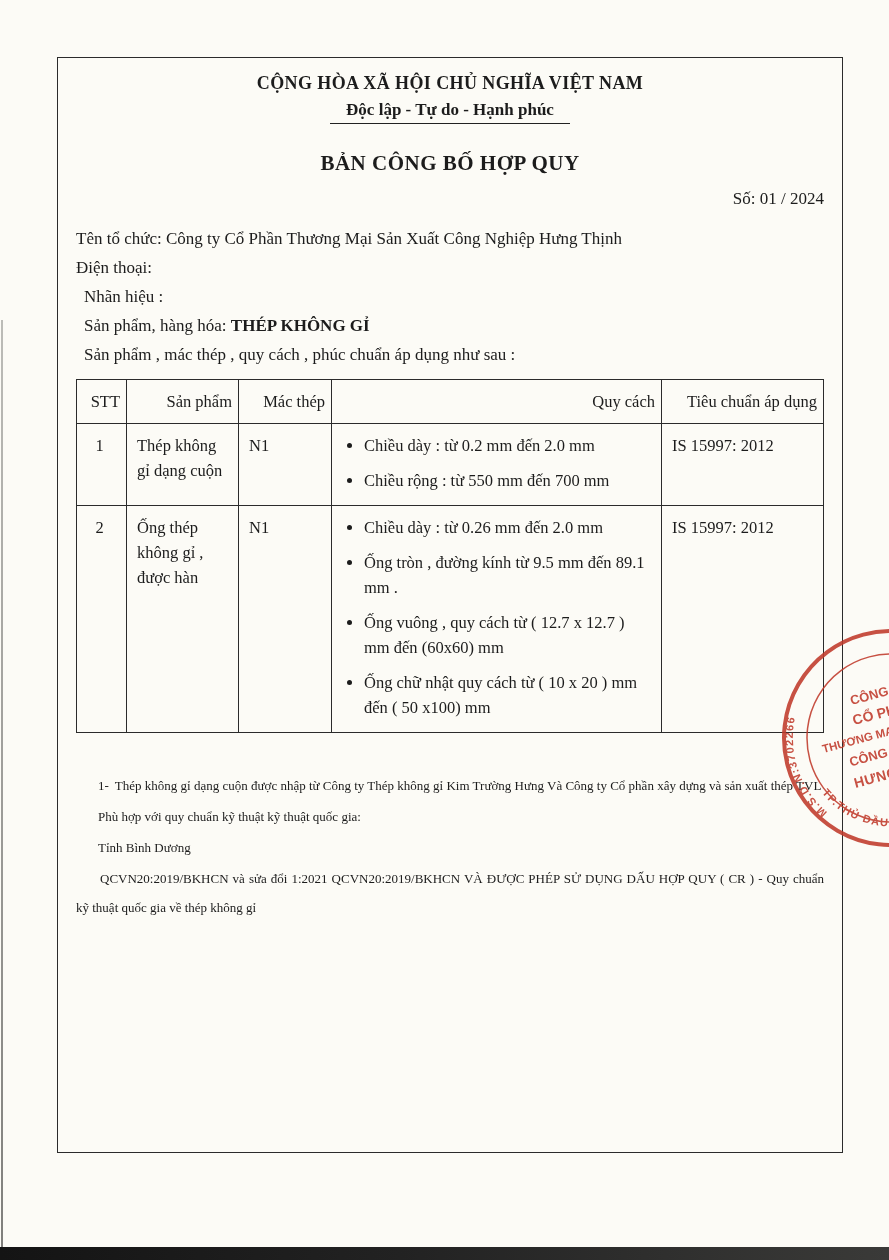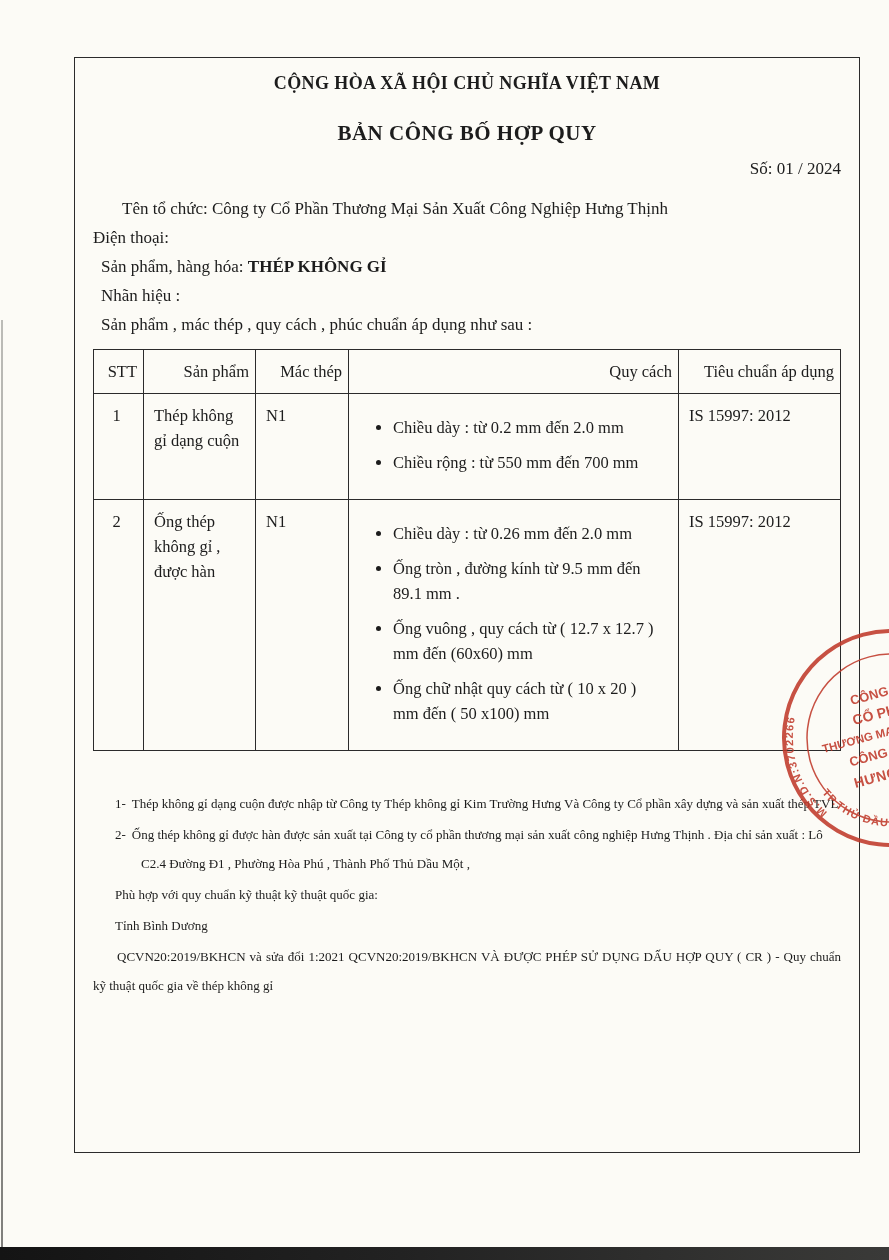--- a/index.html
+++ b/index.html
@@ -4,52 +4,52 @@
 <style>
   html,body{margin:0;padding:0;}
   body{background:#e9e7e2;}
   .page{
     position:relative; width:889px; height:1260px; margin:0 auto;
     background:#fcfbf6; overflow:hidden;
     font-family:"Liberation Serif","DejaVu Serif",serif;
     color:#1c1c1c;
   }
   .frame{
-    position:absolute; left:74px; top:57px; width:786px; min-height:1096px;
+    position:absolute; left:57px; top:57px; width:786px; min-height:1096px;
     border:1.5px solid #2b2b2b; box-sizing:border-box;
     padding:15px 18px 10px 18px;
   }
   .center{text-align:center;}
   .nat{font-size:18px; font-weight:bold; letter-spacing:.4px;}
   .motto-wrap{margin-top:5px;}
   .motto{
     display:inline-block; font-size:17px; font-weight:bold;
     border-bottom:1.5px solid #222; padding:1px 16px 3px 16px;
   }
   .doc-title{
     text-align:center; font-size:21px; font-weight:bold;
     letter-spacing:.5px; margin-top:27px;
   }
   .doc-number{text-align:right; font-size:17px; margin-top:13px;}
   .para{margin:0; font-size:17px; line-height:29px;}
-  .para.first{margin-top:15px;margin-left:29px;}
+  .para.first{margin-top:15px;}
   .ind{padding-left:8px;}
   .spec-table{
     width:100%; border-collapse:collapse; table-layout:fixed; margin-top:10px;
   }
   .c1{width:50px;} .c2{width:112px;} .c3{width:93px;} .c4{width:330px;} .c5{width:162px;}
   .spec-table th,.spec-table td{
     border:1.5px solid #2b2b2b; font-size:16.5px; line-height:25px;
   }
   .spec-table th{
     font-weight:normal; text-align:right; vertical-align:middle; padding:9px 6px 9px 10px;
   }
   .spec-table td{vertical-align:top; padding:9px 8px 12px 10px;}
   .th-c,.td-c{text-align:center; padding-left:4px !important;}
-  ul.specs{margin:12px; padding-left:22px;}
+  ul.specs{margin:0; padding-left:22px;}
   ul.specs li{margin-bottom:10px;}
   ul.specs li:last-child{margin-bottom:0;}
   .notes{margin-top:38px; font-size:13px; line-height:29px;}
   .note{margin:0 0 2px 22px;}
   .note .nmark{padding-right:6px;}
   .n2{padding-left:26px; text-indent:-26px;}
   .prov,.conf{margin-bottom:2px;}
   .reg{margin-left:0; text-align:justify; text-indent:24px;}
   
   .stamp{position:absolute; top:622px; right:-118px; opacity:.88;}
@@ -70,29 +70,32 @@
   }
 </style>
 </head>
 <body>
 
 <div class="page">
   <div class="frame">
 
     <div class="center">
       <div class="nat">CỘNG HÒA XÃ HỘI CHỦ NGHĨA VIỆT NAM</div>
+      <div class="motto-wrap">
+        <span class="motto">Độc lập - Tự do - Hạnh phúc</span>
+      </div>
     </div>
 
     <div class="doc-title">BẢN CÔNG BỐ HỢP QUY</div>
     <div class="doc-number">Số: 01 / 2024</div>
 
     <p class="para first">Tên tổ chức: Công ty Cổ Phần Thương Mại Sản Xuất Công Nghiệp Hưng Thịnh</p>
     <p class="para">Điện thoại:</p>
+    <p class="para ind">Nhãn hiệu :</p>
     <p class="para ind"><span>Sản phẩm, hàng hóa: </span><b>THÉP KHÔNG GỈ</b></p>
-    <p class="para ind">Nhãn hiệu :</p>
     <p class="para ind">Sản phẩm , mác thép , quy cách , phúc chuẩn áp dụng như sau :</p>
 
     <table class="spec-table">
       <colgroup>
           <col class="c1">
           <col class="c2">
           <col class="c3">
           <col class="c4">
           <col class="c5">
         </colgroup>
@@ -130,21 +133,20 @@
               <li>Ống chữ nhật quy cách từ ( 10 x 20 ) mm đến ( 50 x100) mm</li>
             </ul>
           </td>
           <td>IS 15997: 2012</td>
         </tr>
       </tbody>
     </table>
 
     <div class="notes">
       <p class="note n1"><span class="nmark">1-</span><span>Thép không gỉ dạng cuộn được nhập từ Công ty Thép không gỉ Kim Trường Hưng Và Công ty Cổ phần xây dựng và sản xuất thép TVL</span></p>
-      <p class="note n2"><span class="nmark">2-</span><span>Ống thép không gỉ được hàn được sản xuất tại Công ty cổ phần thương mại sản xuất công nghiệp Hưng Thịnh . Địa chỉ sản xuất : Lô C2.4 Đường Đ1 , Phường Hòa Phú , Thành Phố Thủ Dầu Một ,</span></p>
       <p class="note conf">Phù hợp với quy chuẩn kỹ thuật kỹ thuật quốc gia:</p>
       <p class="note prov">Tỉnh Bình Dương</p>
       <p class="note reg">QCVN20:2019/BKHCN và sửa đổi 1:2021 QCVN20:2019/BKHCN VÀ ĐƯỢC PHÉP SỬ DỤNG DẤU HỢP QUY ( CR ) -  Quy chuẩn kỹ thuật quốc gia về thép không gỉ</p>
     </div>
 
   </div>
 
   <svg class="stamp" width="232" height="232" viewBox="0 0 232 232">
     <g transform="rotate(-15 116 116)">
       <circle cx="116" cy="116" r="107" fill="none" stroke="#c03a2b" stroke-width="4"></circle>

